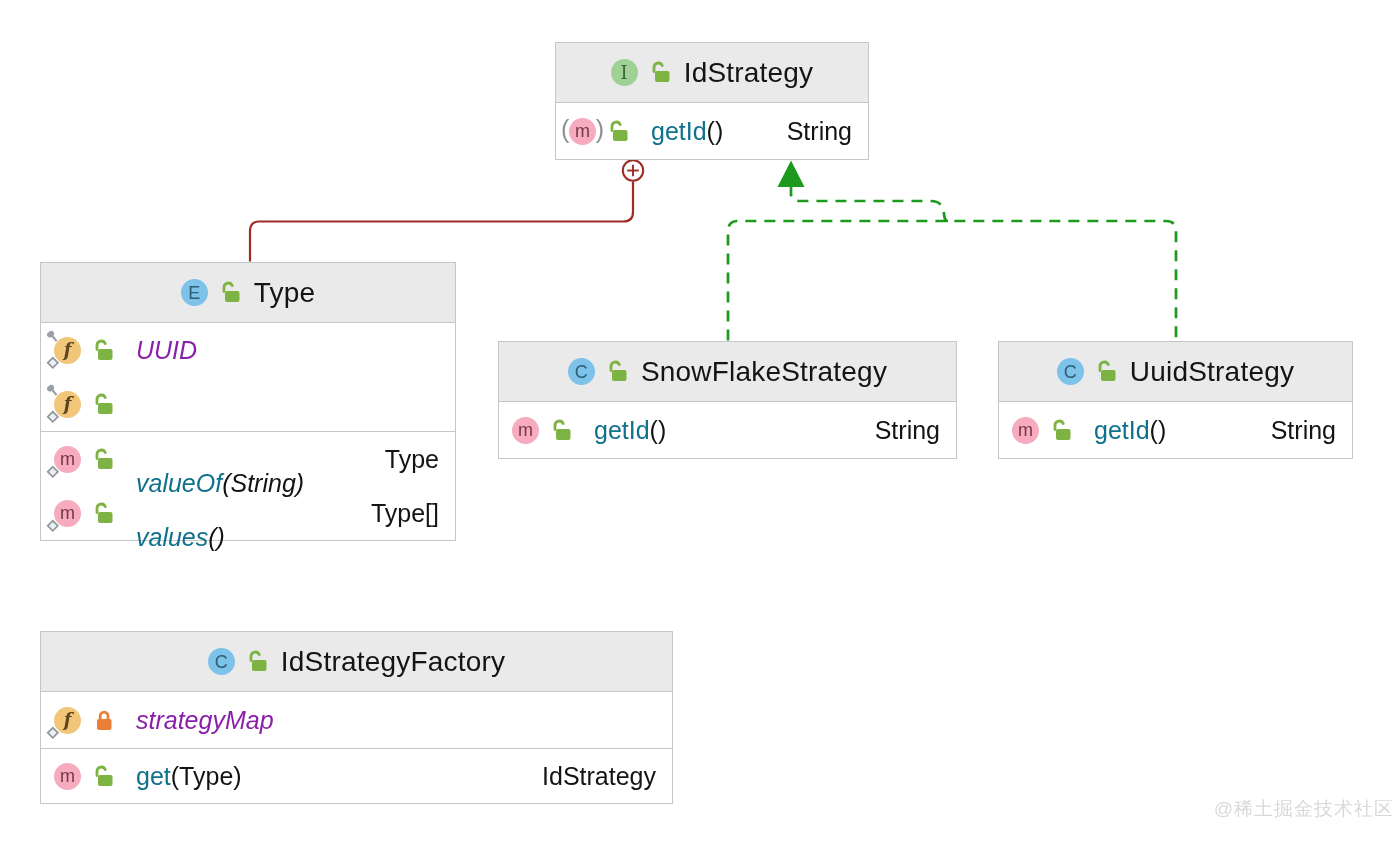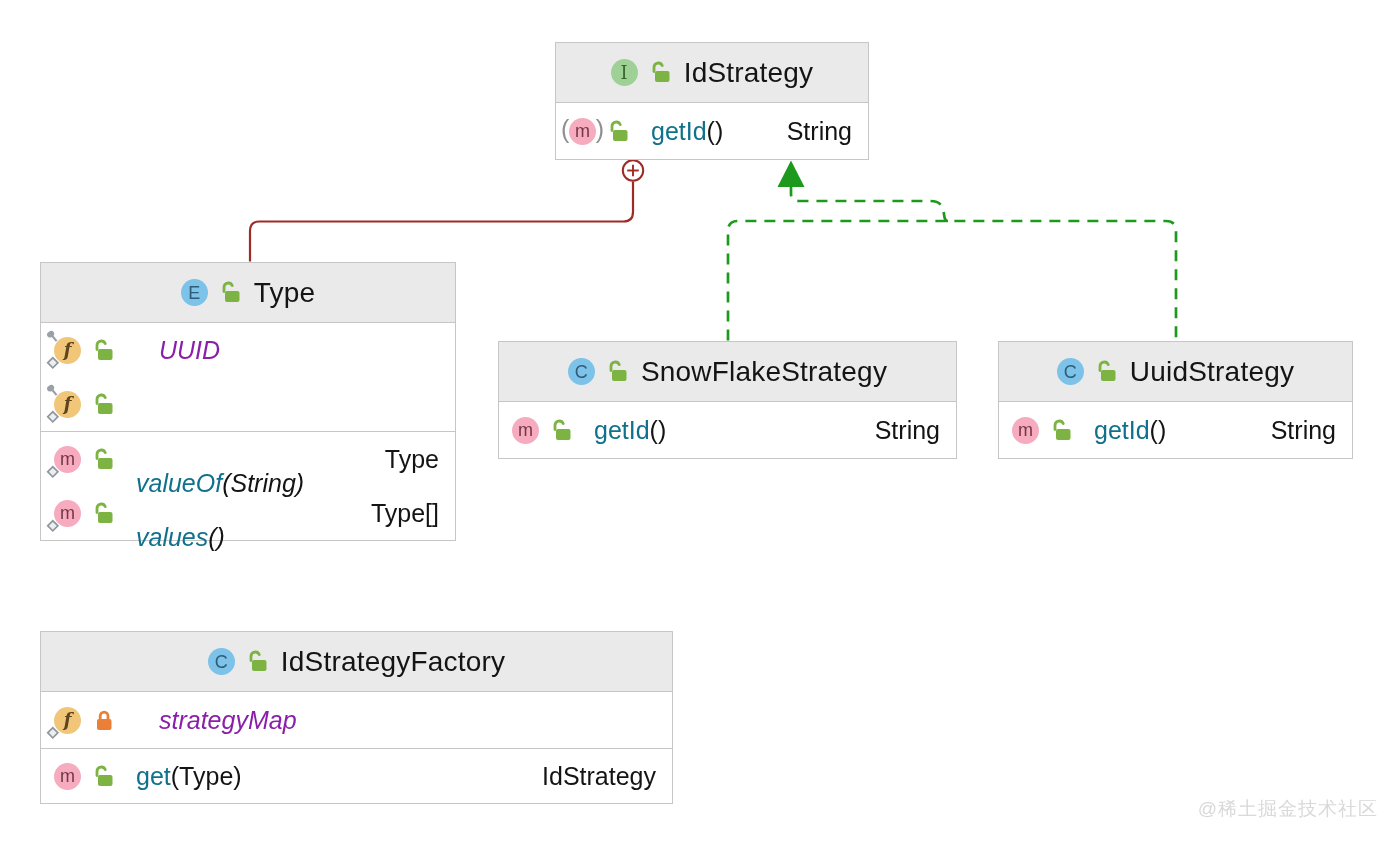--- a/index.html
+++ b/index.html
@@ -21,21 +21,21 @@
   .comp{border-top:1px solid var(--box-border,#c6c6c6);}
   .row{
     height:54px;display:flex;align-items:center;gap:12px;
     padding:0 16px 0 13px;font-size:25px;white-space:nowrap;
   }
   .row-tall{height:56px;}
   .sig{margin-left:9px;display:flex;align-items:center;}
   .ret{margin-left:auto;text-align:center;}
   .it{font-style:italic;margin-top:48px;}
   .mname{color:var(--method-name,#10718c);}
-  .fname{color:var(--field-name,#8a1faa);font-style:italic;margin-left:23px;}
+  .fname{color:var(--field-name,#8a1faa);font-style:italic;}
 
   .badge{
     position:relative;flex:0 0 auto;width:27px;height:27px;border-radius:50%;
     display:flex;align-items:center;justify-content:center;
     font-size:18px;font-weight:500;line-height:1;
   }
   .kind-I{background:var(--interface-icon-bg,#9fd196);color:var(--interface-icon-fg,#37672f);
     font-family:"DejaVu Serif",serif;}
   .kind-C{background:var(--class-icon-bg,#7cc2e9);color:var(--class-icon-fg,#2f5c77);}
   .m-badge{background:var(--method-icon-bg,#f6abbe);color:var(--method-icon-fg,#733746);}
@@ -57,21 +57,21 @@
   .lock-closed .body{fill:var(--lock-closed,#ea8038);}
   .lock-closed .shackle{stroke:var(--lock-closed,#ea8038);}
 
   .edge-red{stroke:var(--edge-inner,#9e2b25);fill:none;stroke-width:2.2;}
   .edge-green{stroke:var(--edge-green,#1d9a1d);fill:none;stroke-width:2.7;stroke-dasharray:11 8;}
   .anchor-circle{fill:#ffffff;stroke:var(--edge-inner,#9e2b25);stroke-width:2;}
   .anchor-plus{stroke:var(--edge-inner,#9e2b25);stroke-width:1.9;}
   .arrowhead{fill:var(--edge-green,#1d9a1d);}
 
   #watermark{
-    position:absolute;right:16px;bottom:20px;z-index:2;
+    position:absolute;right:0;bottom:20px;z-index:2;
     font-size:19px;letter-spacing:1px;color:var(--watermark,#d9d9d9);
   }
 </style>
 </head>
 <body>
 
 <div id="canvas">
 
   <svg id="edges" width="1394" height="842" viewBox="0 0 1394 842">
 

